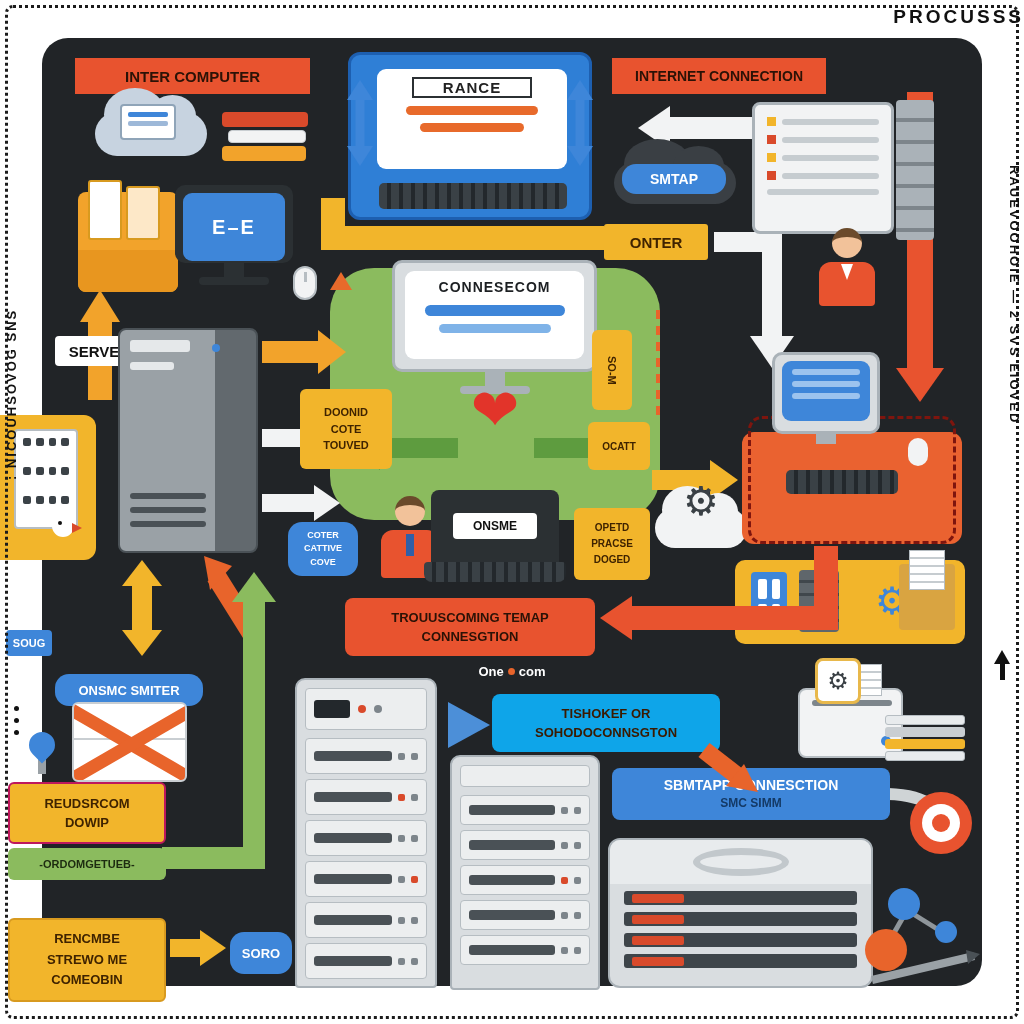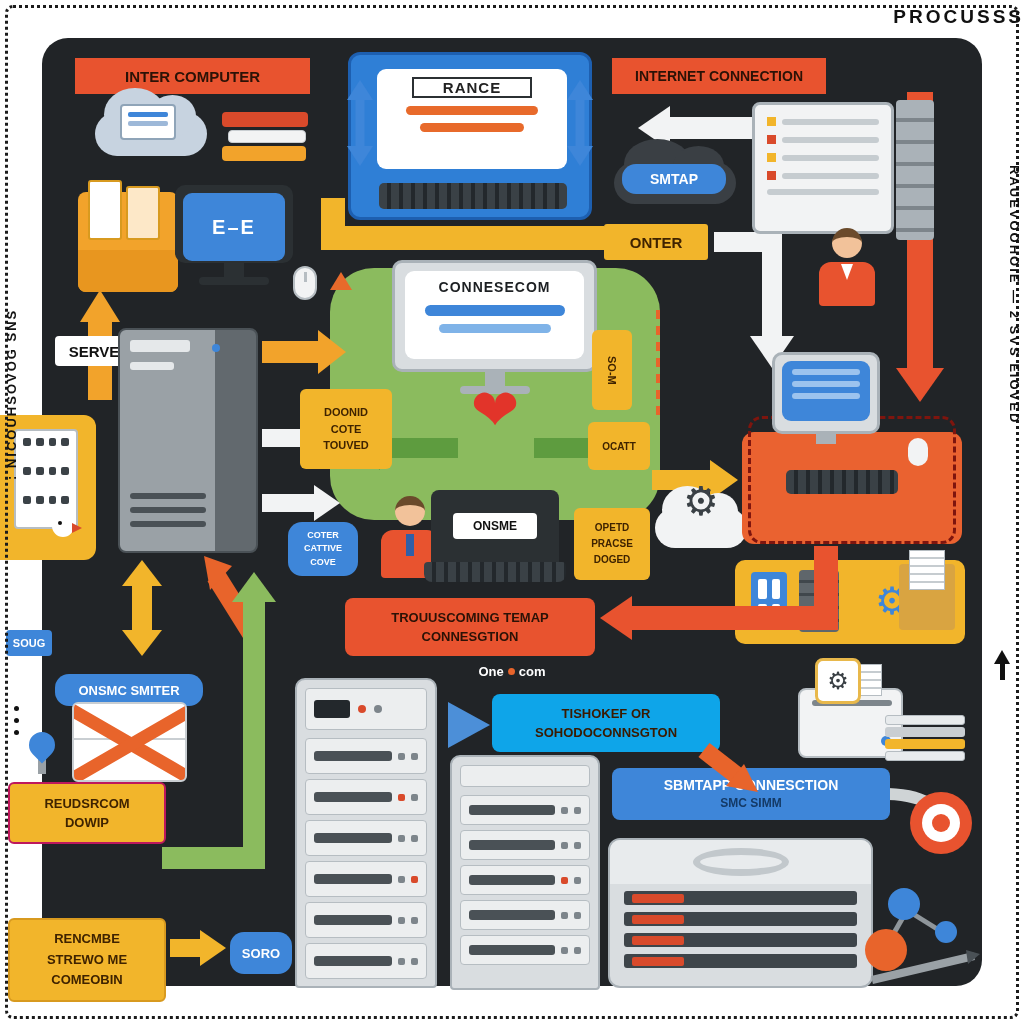--- a/index.html
+++ b/index.html
@@ -328,20 +328,21 @@
     <div style="position:absolute;left:-20px;top:34px;width:155px;height:13px;background:#E8642B;transform:rotate(-30deg);border-radius:6px"></div>
   </div>
   <div class="abs z3" style="left:24px;top:732px;width:36px;height:44px">
     <div style="width:26px;height:26px;background:#3E86D9;border-radius:50% 50% 50% 0;transform:rotate(-45deg);margin:0 auto"></div>
     <div style="width:8px;height:16px;background:#9aa1a6;margin:0 auto"></div>
   </div>
   <div class="abs lbl col ybox z3" style="left:8px;top:782px;width:158px;height:62px;font-size:13px;line-height:1.5;border:2px solid #be185d">
     <span>REUDSRCOM</span>
     <span>DOWIP</span>
   </div>
+  <div class="abs lbl greenbox z3" style="left:8px;top:848px;width:158px;height:32px;font-size:11px">-ORDOMGETUEB-</div>
   <div class="abs lbl col ybox z3" style="left:8px;top:918px;width:158px;height:84px;font-size:13px;line-height:1.6;border:2px solid #d89a1f">
     <span>RENCMBE</span>
     <span>STREWO ME</span>
     <span>COMEOBIN</span>
   </div>
   <div class="abs lbl bluebox z3" style="left:230px;top:932px;width:62px;height:42px;font-size:13px">SORO</div>
 
   <div class="abs z3" style="left:295px;top:678px;width:142px;height:310px;background:#d9dde0;border:2px solid #aab2b8;border-radius:10px 10px 4px 4px">
     <div style="height:42px;margin:8px;background:#eceeef;border:1px solid #b6bdc2;border-radius:4px;display:flex;align-items:center;gap:8px;padding:0 8px">
       <div style="width:36px;height:18px;background:#23282c;border-radius:3px"></div>

